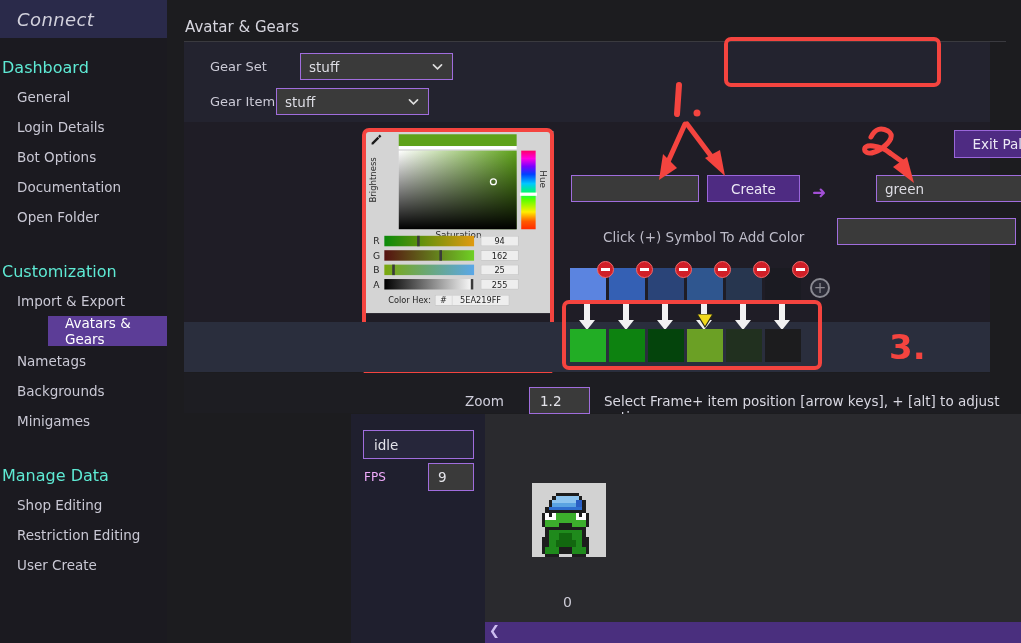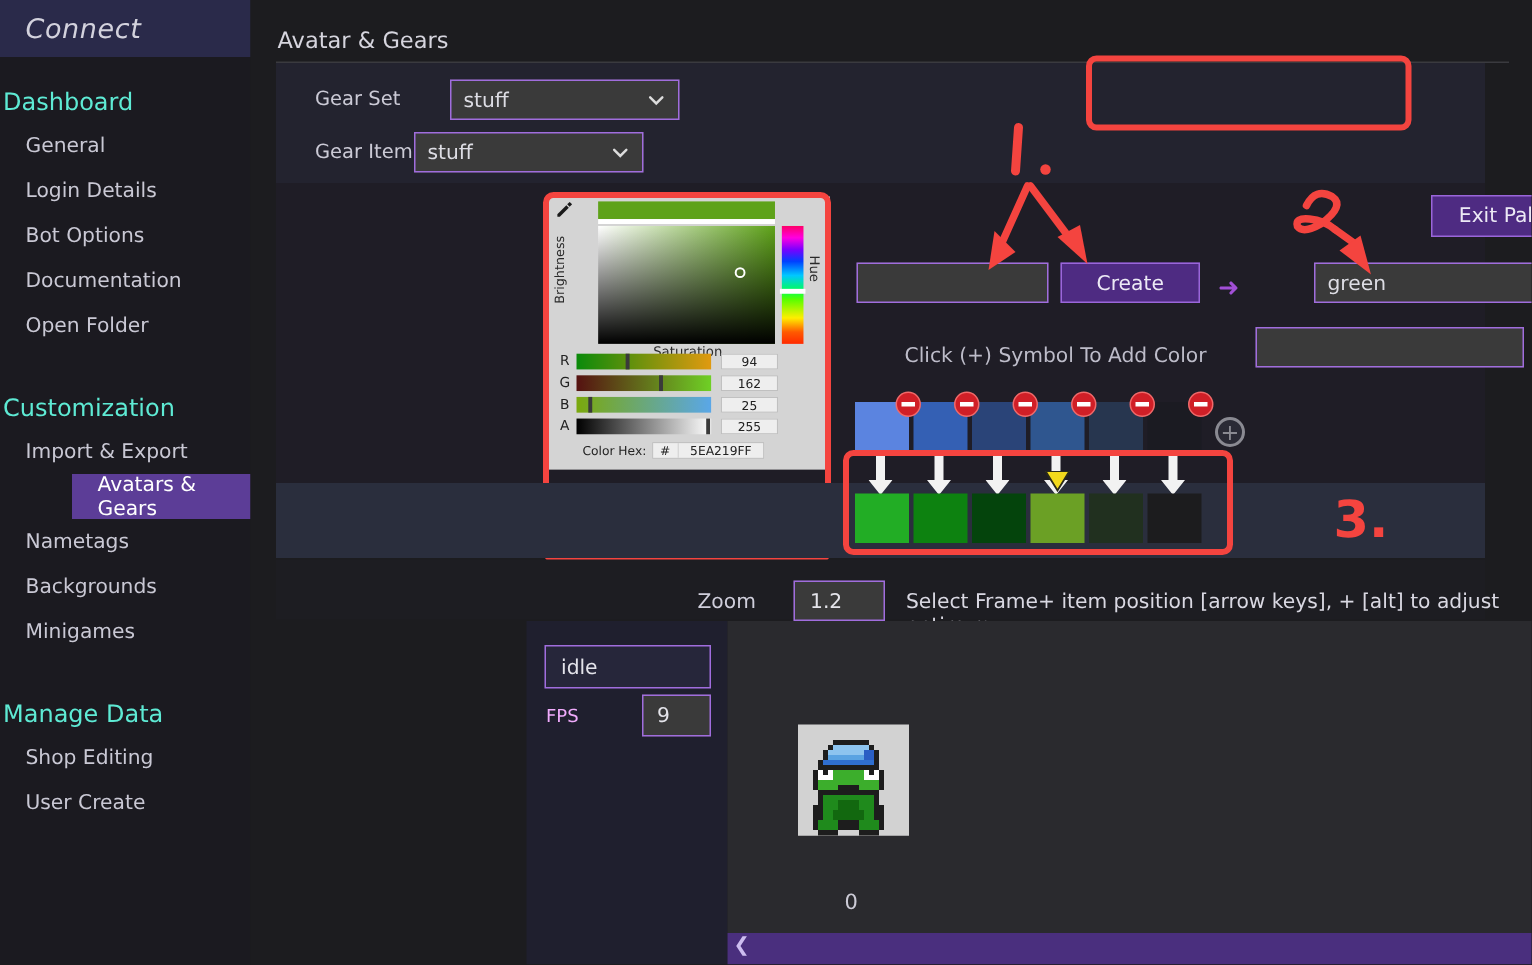--- a/index.html
+++ b/index.html
@@ -269,20 +269,23 @@
         <span>Backgrounds</span>
       </div>
     <div class="nav-item">
         <span>Minigames</span>
       </div>
 
     <div style="height:24px"></div>
     <div class="nav-group-title">Manage Data</div>
     <div class="nav-item">
         <span>Shop Editing</span>
+      </div>
+    <div class="nav-item">
+        <span>Restriction Editing</span>
       </div>
     <div class="nav-item">
         <span>User Create</span>
       </div>
   </div>
 
   <div id="main">
 
     <div id="page-title">Avatar &amp; Gears</div>
     <div id="title-rule"></div>

